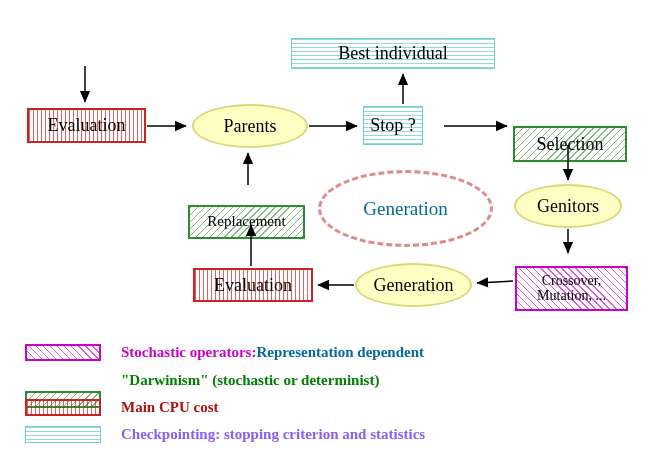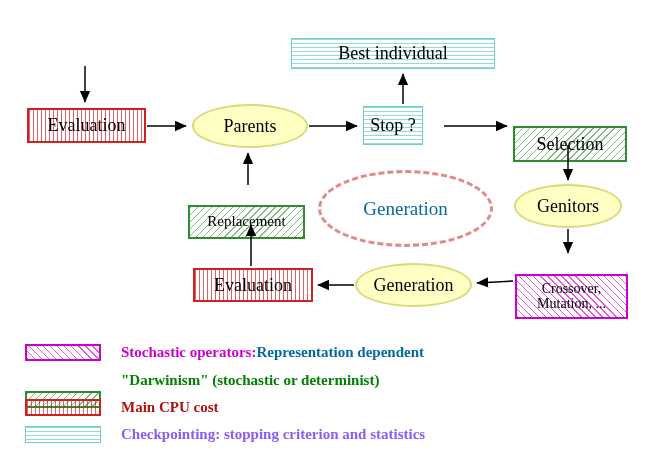--- a/index.html
+++ b/index.html
@@ -113,21 +113,21 @@
   </div>
 
   <div class="node generation" style="left:318px;top:170px;width:175px;height:77px;">
     <span>Generation</span>
   </div>
 
   <div class="node ellipse" style="left:514px;top:184px;width:108px;height:44px;">
     <span>Genitors</span>
   </div>
 
-  <div class="node hatch-magenta small-text" style="left:515px;top:274px;width:113px;height:45px;flex-direction:column;">
+  <div class="node hatch-magenta small-text" style="left:515px;top:266px;width:113px;height:45px;flex-direction:column;">
     <span>Crossover,</span>
     <span>Mutation, ...</span>
   </div>
 
   <div class="node ellipse" style="left:355px;top:263px;width:117px;height:44px;">
     <span>Generation</span>
   </div>
 
   <div class="node stripes-red" style="left:193px;top:268px;width:120px;height:34px;">
     <span>Evaluation</span>

